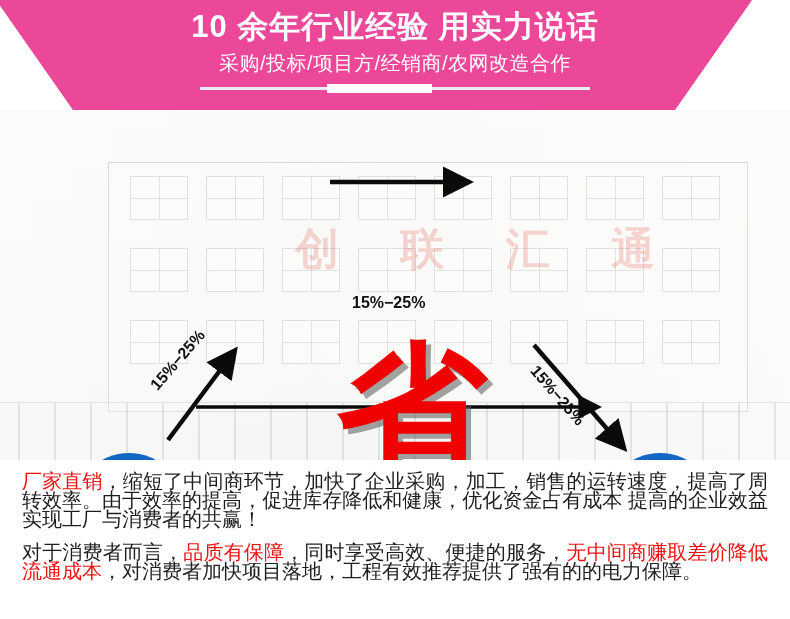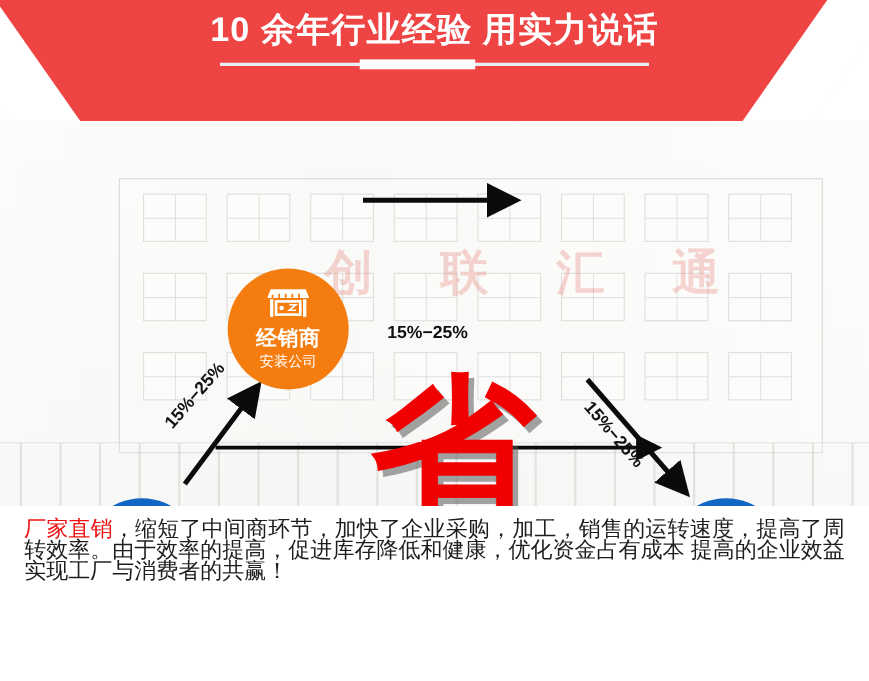--- a/index.html
+++ b/index.html
@@ -13,21 +13,21 @@
     position: relative;
     width: 790px; height: 619px;
     background: #ffffff;
   }
 
   
   .header {
     position: absolute;
     left: 0; top: 0;
     width: 790px; height: 110px;
-    background: #ef4444;
+    background: #ec4899;
     overflow: hidden;
   }
   .hdr-diag {
     position: absolute;
     background: #ffffff;
   }
   
   .hdr-diag.l1 {
     left: -72px; top: -40px;
     width: 52px; height: 230px;
@@ -236,20 +236,21 @@
 <div id="page">
 
   <div class="header">
     <div class="hdr-diag l1"></div>
     <div class="hdr-diag l2"></div>
     <div class="hdr-diag r1"></div>
     <div class="hdr-diag r2"></div>
 
     <div class="hdr-inner">
       <div class="hdr-title">10 余年行业经验 用实力说话</div>
+      <div class="hdr-sub">采购/投标/项目方/经销商/农网改造合作</div>
       <div class="hdr-rule">
         <div class="thin"></div>
         <div class="thick"></div>
       </div>
     </div>
   </div>
 
   <div class="stage">
 
     <div class="bg-photo"></div>
@@ -405,52 +406,36 @@
       <line x1="196" y1="297" x2="596" y2="297" stroke="#0b0b0b" stroke-width="3.4" marker-end="url(#ah)"></line>
     </svg>
 
     <div class="sheng">省</div>
 
     <div class="pct" id="pct-top">15%−25%</div>
     <div class="pct" id="pct-left">15%−25%</div>
     <div class="pct" id="pct-right">15%−25%</div>
 
 
-    <div class="node orange" id="node-dealer">
-      <span class="nicon">
-        <svg width="40" height="30" viewBox="0 0 40 30">
-          <path d="M4 2 H36 L39 10 H1 Z" fill="#ffffff"></path>
-          <rect x="5" y="7" width="1.6" height="4" fill="#f57d10"></rect>
-          <rect x="11" y="6" width="1.6" height="5" fill="#f57d10"></rect>
-          <rect x="17" y="6" width="1.6" height="5" fill="#f57d10"></rect>
-          <rect x="23" y="6" width="1.6" height="5" fill="#f57d10"></rect>
-          <rect x="29" y="6" width="1.6" height="5" fill="#f57d10"></rect>
-          <rect x="3.5" y="11" width="3" height="16" fill="#ffffff"></rect>
-          <rect x="33.5" y="11" width="3" height="16" fill="#ffffff"></rect>
-          <rect x="9" y="13" width="22" height="12" fill="none" stroke="#ffffff" stroke-width="2.4"></rect>
-          <path d="M21 16 L27 16 L21 21 L27 21" stroke="#ffffff" stroke-width="1.5" fill="none"></path>
-          <circle cx="14" cy="19" r="2" fill="#ffffff"></circle>
-        </svg>
-      </span>
-      <span class="nlabel">经销商</span>
-      <span class="nsub">安装公司</span>
-    </div>
 
 
     <div class="node blue" id="node-company">
       
       
     </div>
 
     <div class="node blue" id="node-consumer">
       
       
     </div>
 
   </div>
 
   <div class="copy">
     <p>
       <span class="hl">厂家直销</span><span>，缩短了中间商环节，加快了企业采购，加工，销售的运转速度，提高了周转效率。由于效率的提高，促进库存降低和健康，优化资金占有成本 提高的企业效益实现工厂与消费者的共赢！</span>
     </p>
+    <p>
+      <span>对于消费者而言，</span><span class="hl">品质有保障</span><span>，同时享受高效、便捷的服务，</span><span class="hl">无中间商赚取差价降低流通成本</span><span>，对消费者加快项目落地，工程有效推荐提供了强有的的电力保障。</span>
+    </p>
   </div>
 
 </div>
 
 </body></html>

